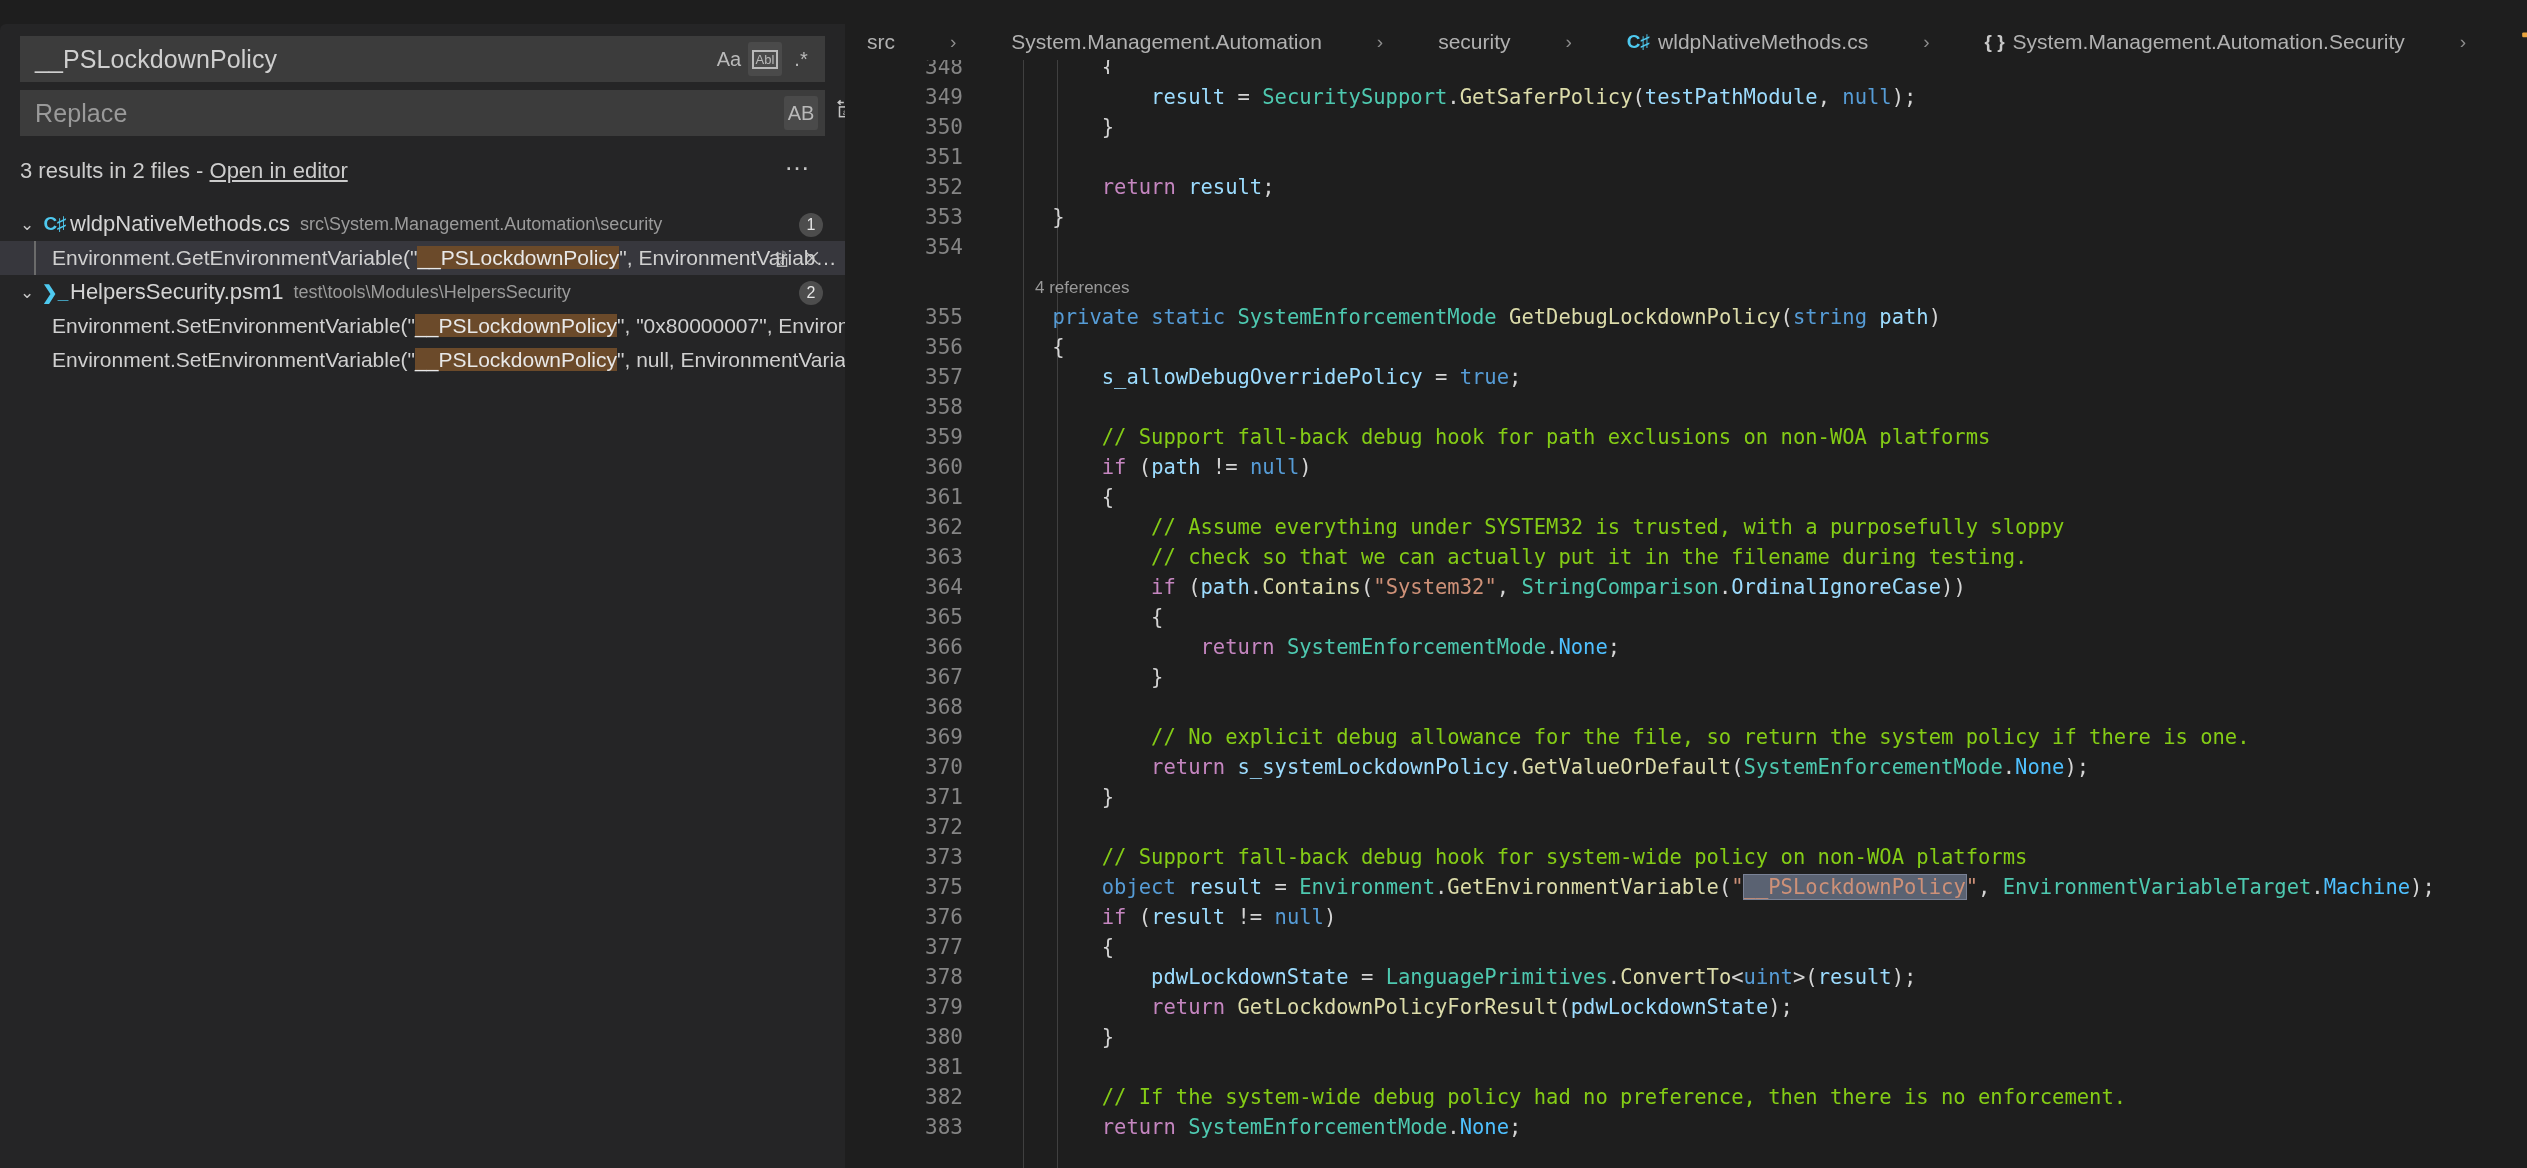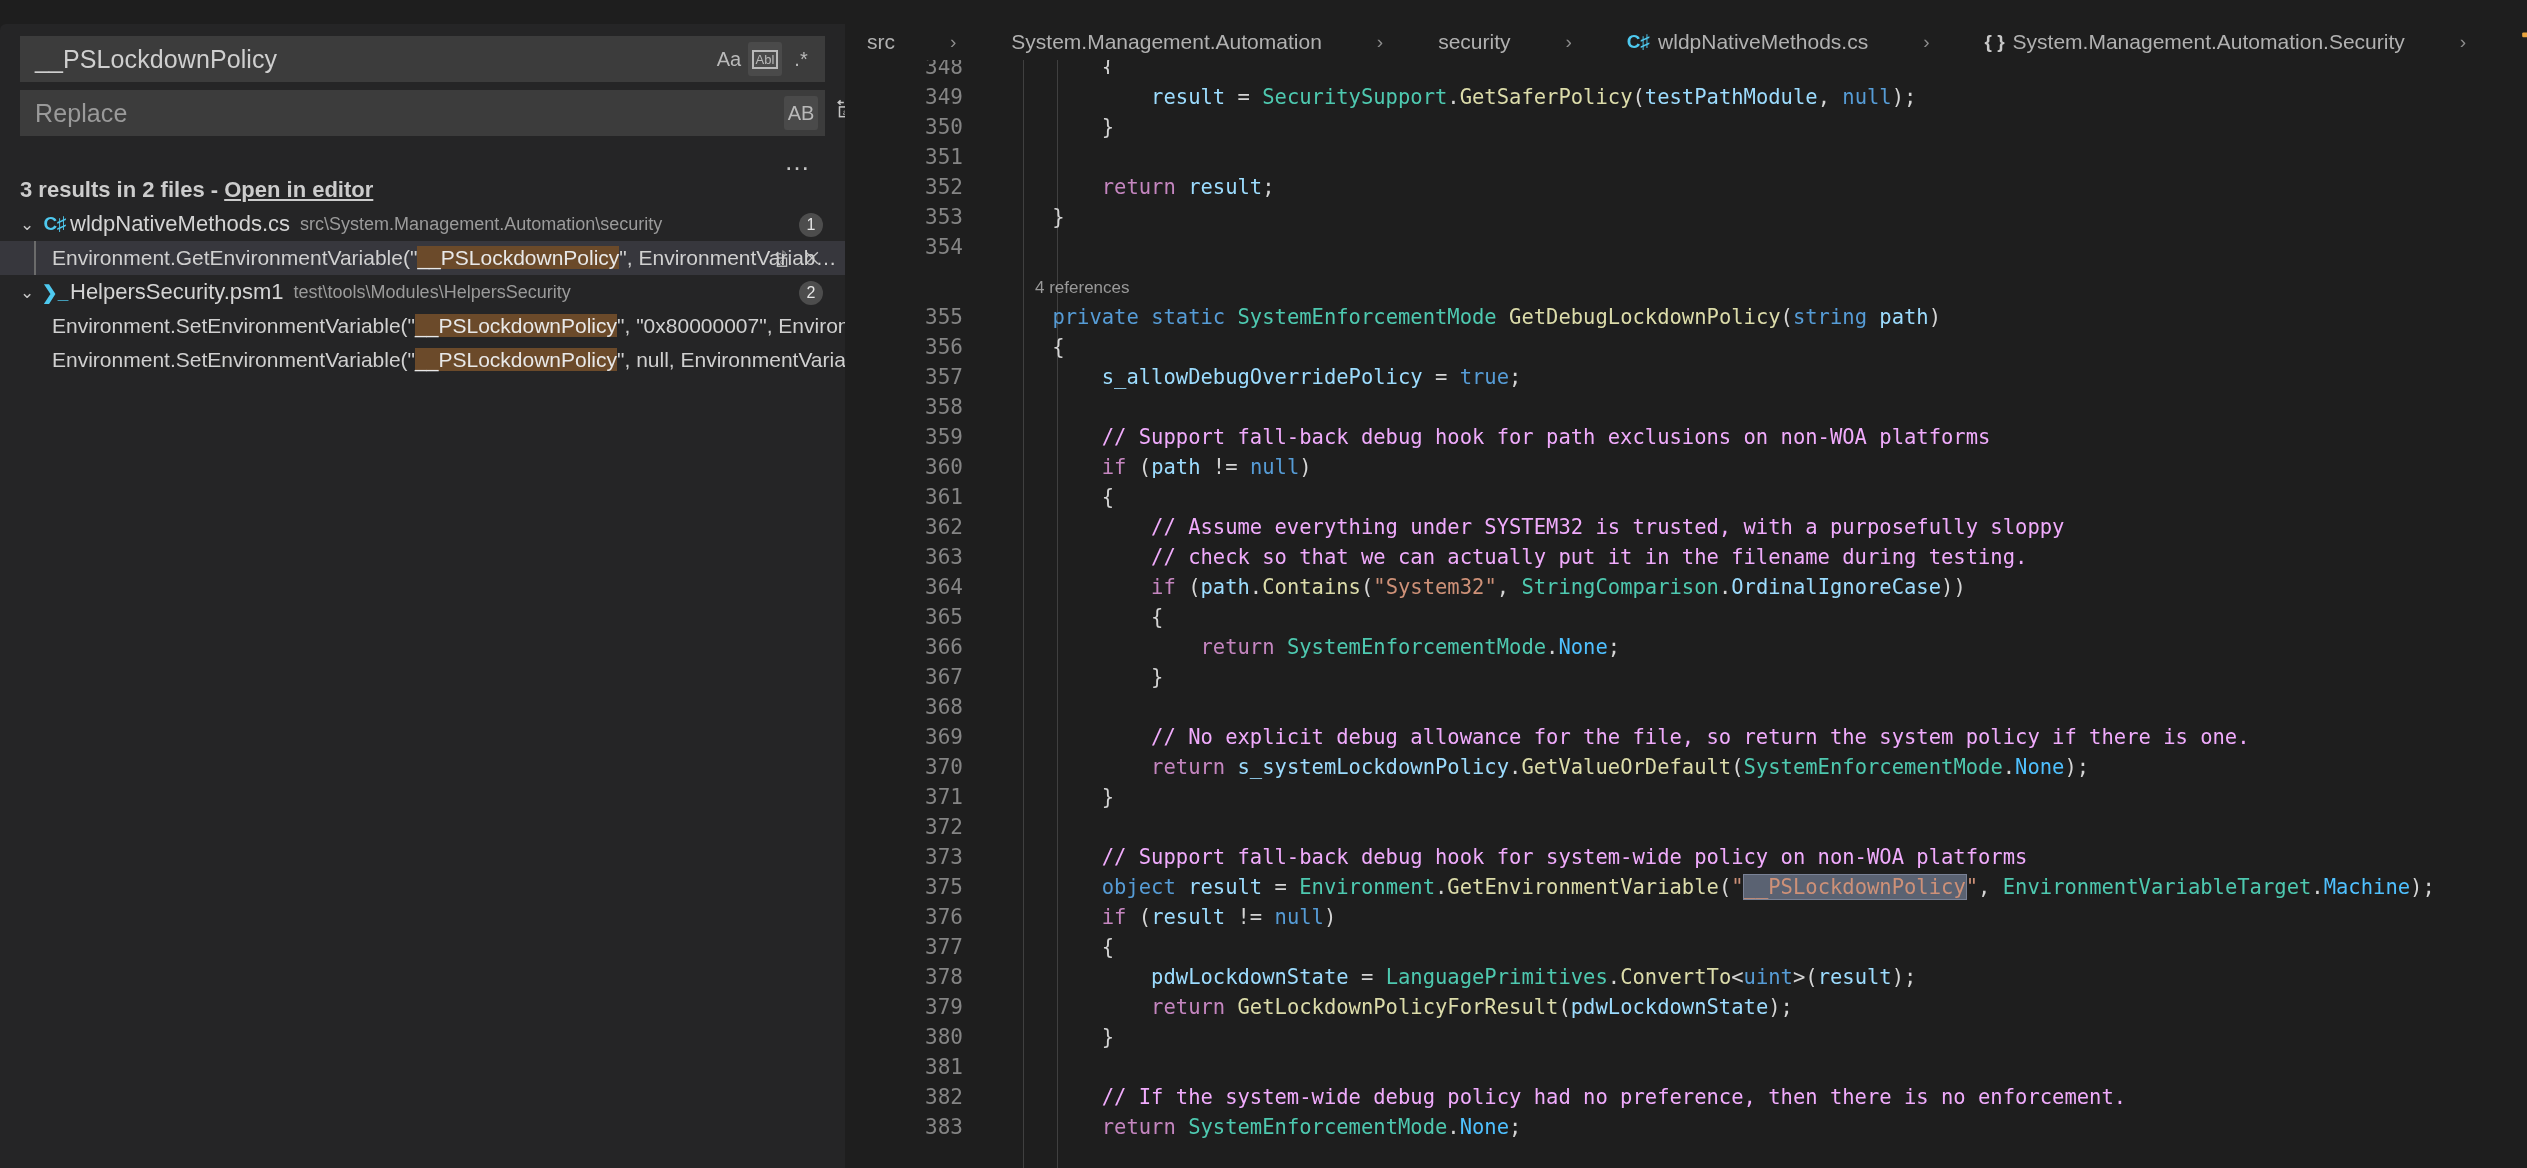--- a/index.html
+++ b/index.html
@@ -43,22 +43,22 @@
   .sp-icon-btn .abl-box { border-top: 2px solid #b9b9b9; border-bottom: 2px solid #b9b9b9;
     border-left: 2px solid #b9b9b9; border-right: 2px solid #b9b9b9; padding: 0 2px;
     font-size: 13px; line-height: 15px; }
   .outer-icon {
     position: absolute; width: 40px; height: 40px;
     display: flex; align-items: center; justify-content: center; color: #c5c5c5;
   }
 
   
   #results-meta {
-    position: absolute; left: 20px; top: 153px;
-    font-size: 22px; color: #cccccc; white-space: nowrap; font-weight: bold;
+    position: absolute; left: 20px; top: 134px;
+    font-size: 22px; color: #cccccc; white-space: nowrap;
   }
   #results-meta .lnk { color: #cccccc; text-decoration: underline; }
   #panel-more {
     position: absolute; right: 28px; top: 122px;
     width: 38px; height: 30px; color: #c5c5c5; font-size: 26px;
     display: flex; align-items: flex-start; justify-content: center; letter-spacing: 2px;
   }
 
   
   #result-tree { position: absolute; left: 0; top: 183px; width: 845px; }
@@ -131,21 +131,21 @@
   .guide { position: absolute; top: 0; bottom: 0; width: 1px; background: #404040; }
 
   
   .kw  { color: #569cd6; }   
   .ctl { color: #c586c0; }   
   .typ { color: #4ec9b0; }   
   .fn  { color: #dcdcaa; }   
   .var { color: #9cdcfe; }   
   .str { color: #ce9178; }   
   .num { color: #b5cea8; }   
-  .cmt { color: #f0abfc; }   
+  .cmt { color: #84cc16; }   
   .pln { color: #d4d4d4; }   
   .en  { color: #4fc1ff; }   
   .sel-match { background: #5a6272; outline: 1px solid #7a8296; color: #ce9178; }
 </style>
 </head>
 <body>
 
 <div id="root">
 
   <div id="search-panel">

